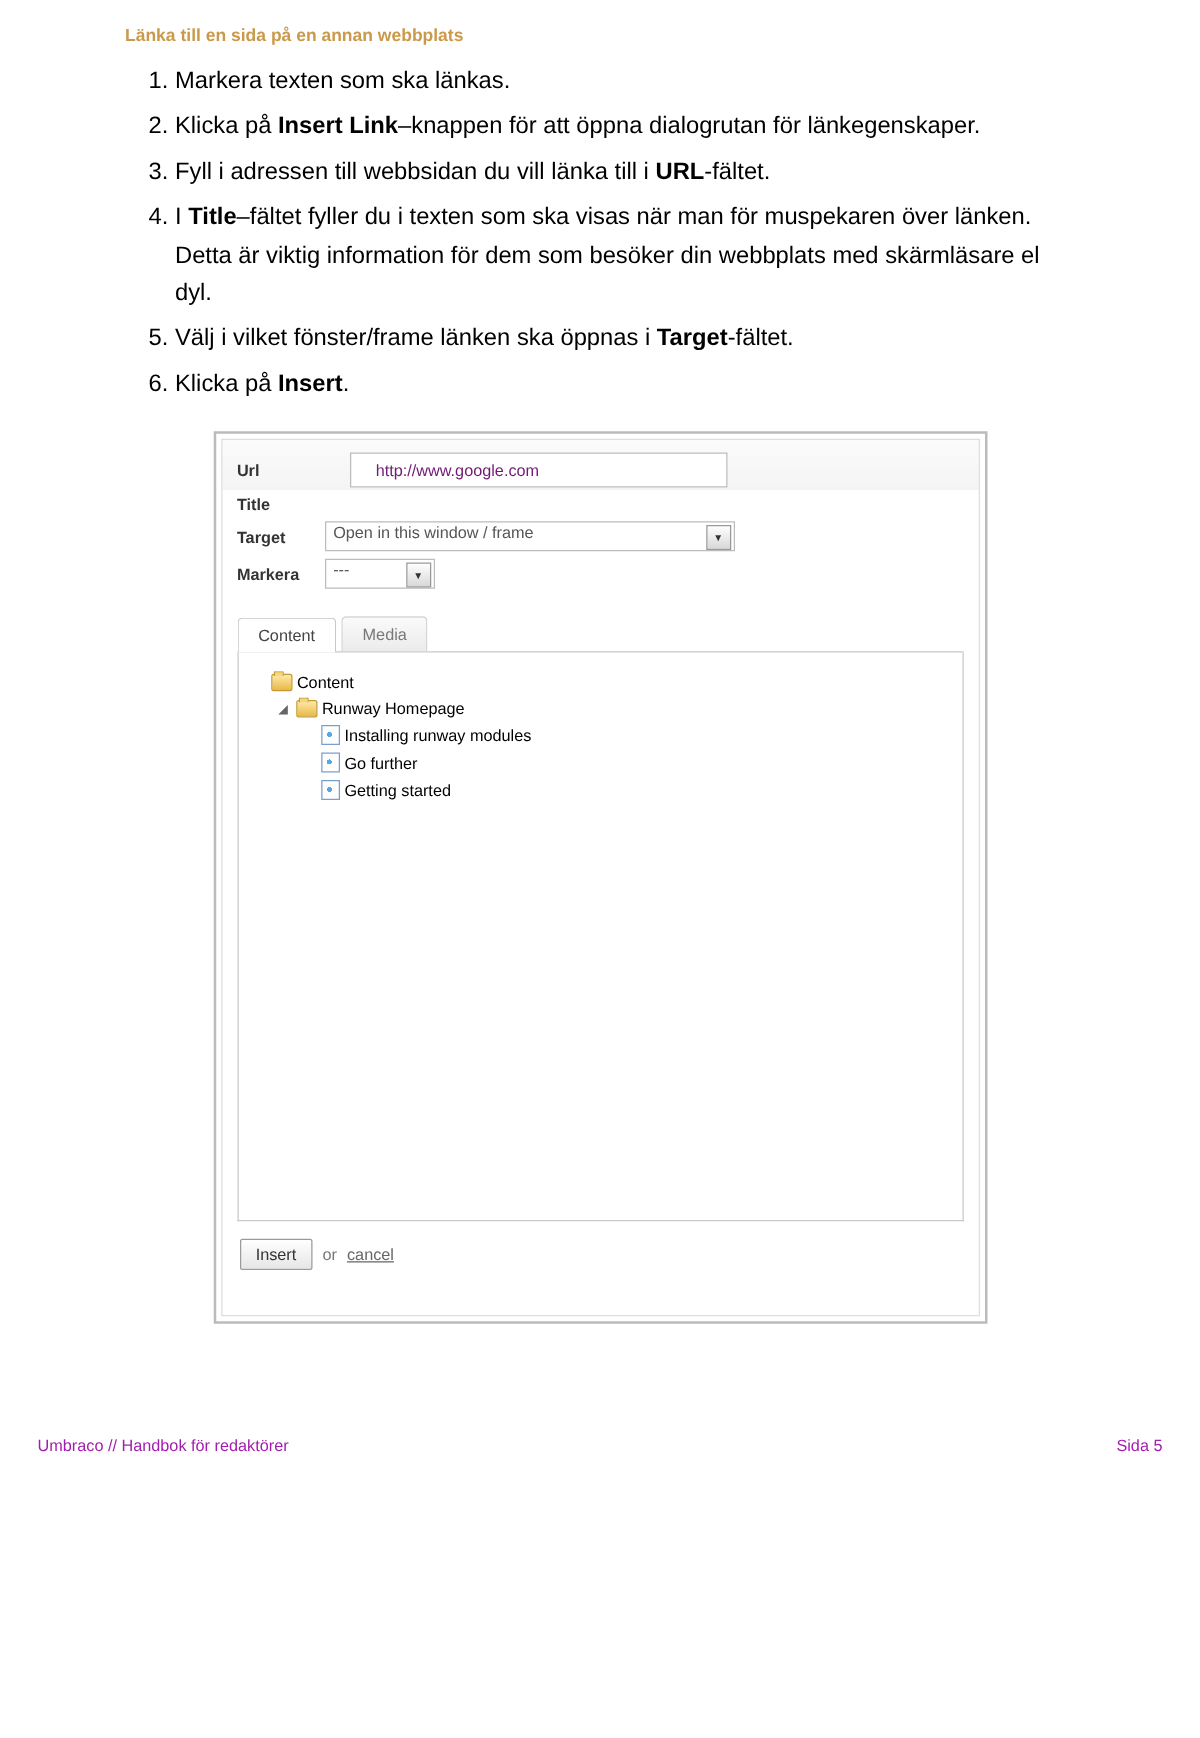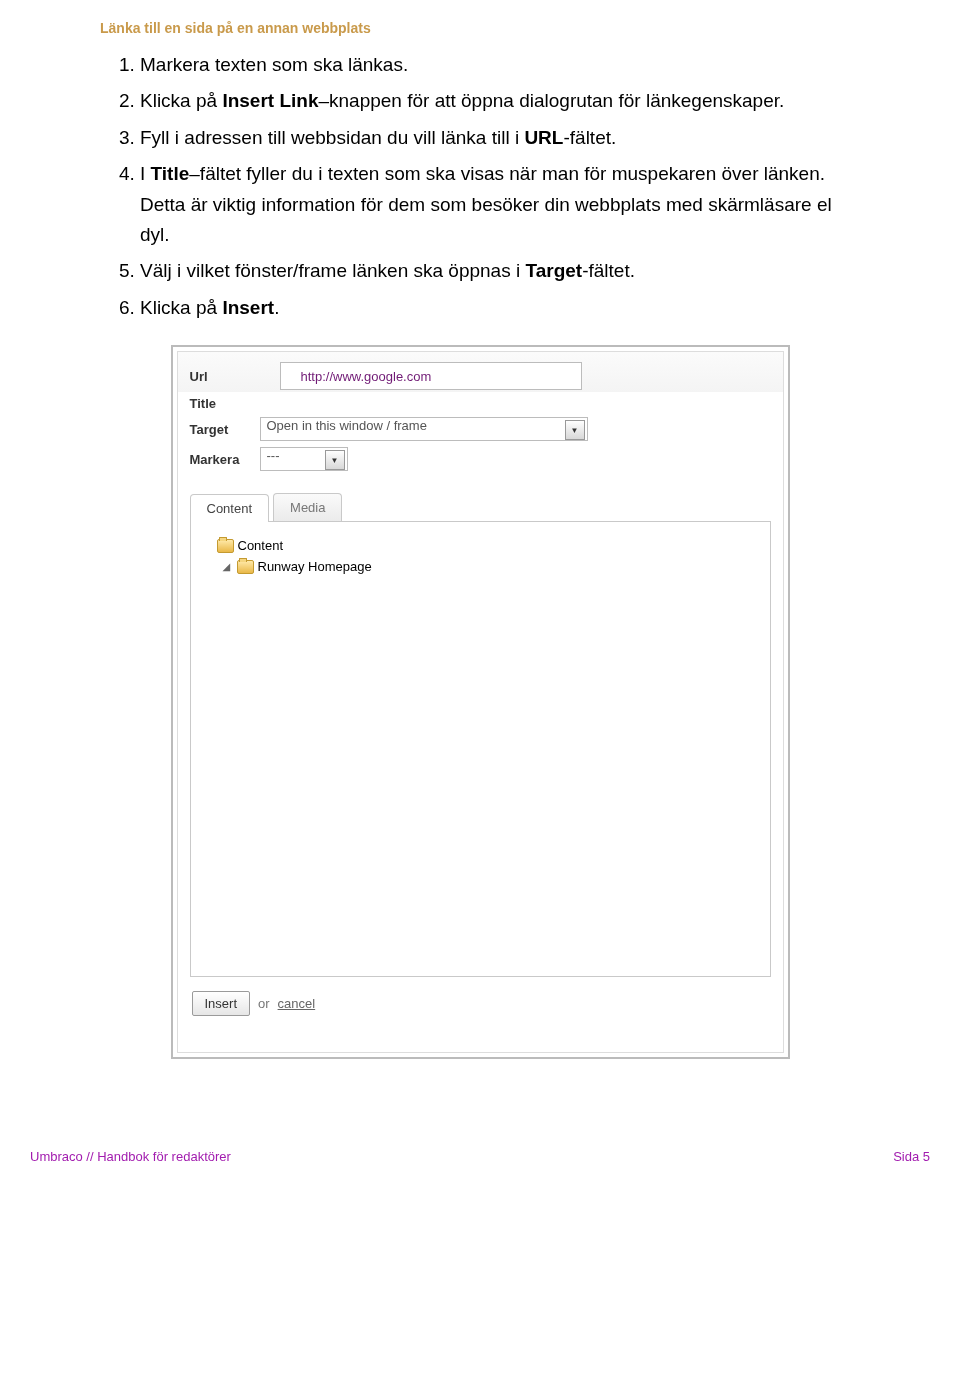--- a/index.html
+++ b/index.html
@@ -272,20 +272,43 @@
                   <span class="ficon folder"></span>
                   <span>Content</span>
                 </div>
                 <ul>
                   <li>
                     <div class="tree-row">
                       <span class="expander">◢</span>
                       <span class="ficon folder"></span>
                       <span>Runway Homepage</span>
                     </div>
+                    <ul>
+                      <li>
+                          <div class="tree-row">
+                        <span class="expander"></span>
+                        <span class="ficon doc"></span>
+                        <span>Installing runway modules</span>
+                      </div>
+                        </li>
+                      <li>
+                          <div class="tree-row">
+                        <span class="expander"></span>
+                        <span class="ficon doc"></span>
+                        <span>Go further</span>
+                      </div>
+                        </li>
+                      <li>
+                          <div class="tree-row">
+                        <span class="expander"></span>
+                        <span class="ficon doc"></span>
+                        <span>Getting started</span>
+                      </div>
+                        </li>
+                    </ul>
                   </li>
                 </ul>
               </li>
             </ul>
           </div>
         </div>
       </div>
 
       <div class="dlg-footer">
         <button class="insert-btn">Insert</button>

